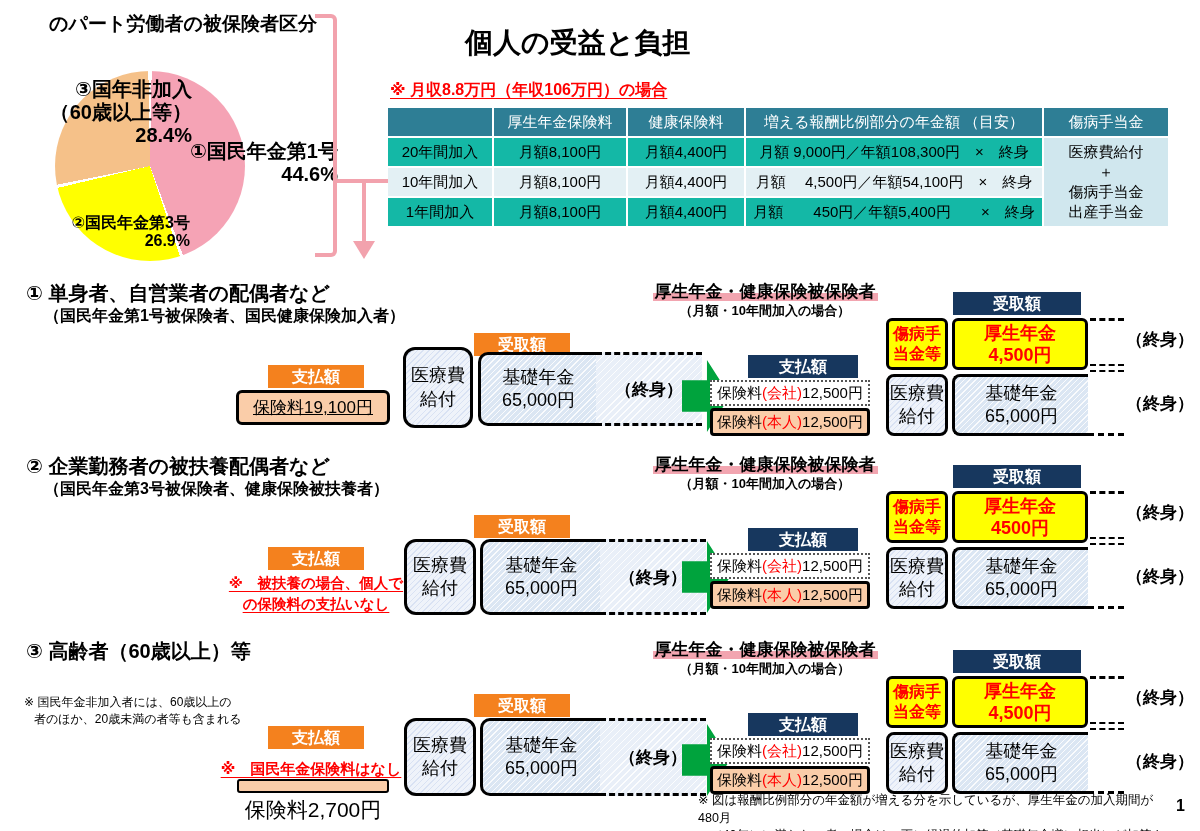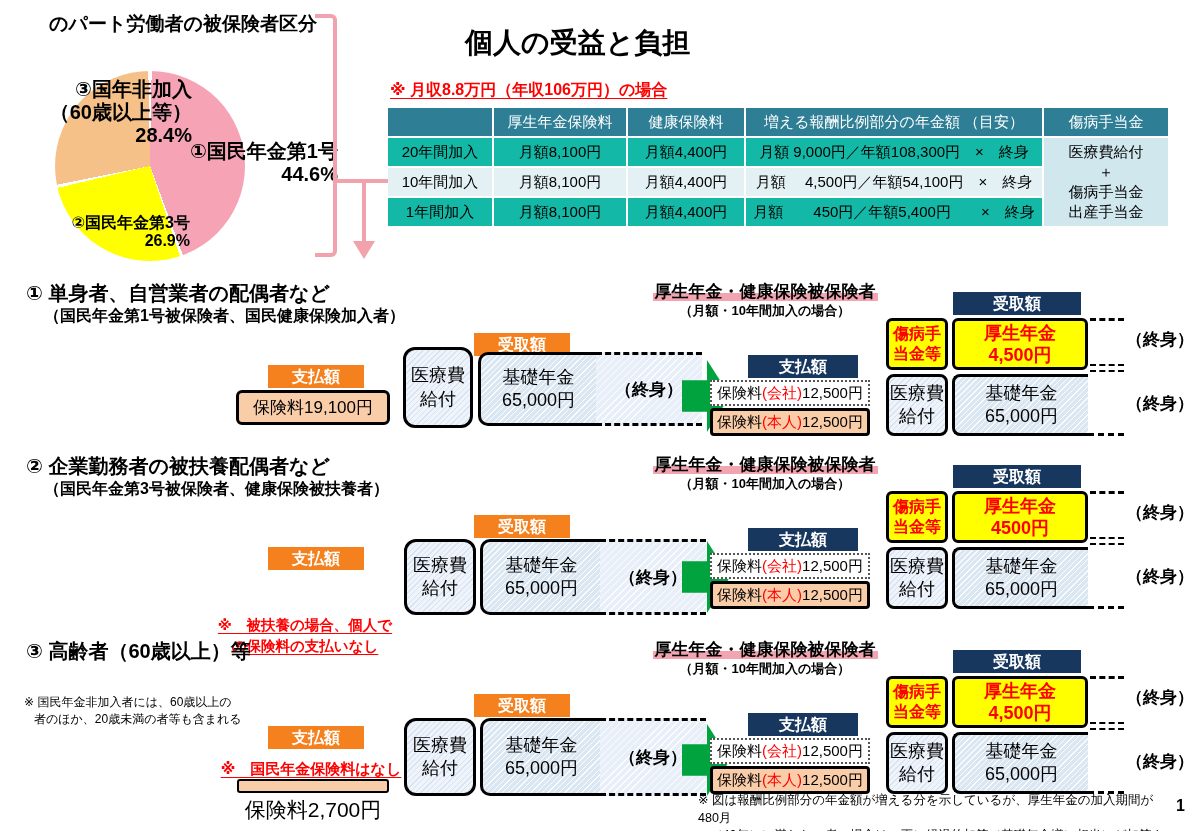--- a/index.html
+++ b/index.html
@@ -144,21 +144,21 @@
     </tbody>
   </table>
 
   <div class="abs" style="left:0; top:278px; width:1188px; height:175px;">
     <div class="abs sec-title" style="left:26px; top:2px;">① 単身者、自営業者の配偶者など</div>
     <div class="abs sec-subtitle" style="left:44px; top:28px;">
       <span>（国民年金第1号被保険者、国民健康保険加入者）</span><span class="u"></span><span></span>
     </div>
 
     <div class="abs lbl lbl-orange" style="left:268px; top:87px; width:96px;">支払額</div>
-    <div class="abs box-peach" style="left:236px; top:112px; width:154px; height:35px;">保険料19,100円</div>
+    <div class="abs box-peach" style="left:236px; top:112px; width:154px; height:35px;text-decoration:underline;">保険料19,100円</div>
     <div class="abs box-medical" style="left:403px; top:69px; width:70px; height:81px;">
       <div>医療費</div>
       <div>給付</div>
     </div>
     <div class="abs lbl lbl-orange" style="left:474px; top:55px; width:96px;">受取額</div>
     <div class="abs box-pension" style="left:478px; top:74px; width:118px; height:74px;">
       <div>基礎年金</div>
       <div>65,000円</div>
     </div>
     <div class="abs ext" style="left:596px; top:74px; width:106px; height:74px;">
@@ -205,21 +205,21 @@
     </div>
   </div>
 
   <div class="abs" style="left:0; top:451px; width:1200px; height:180px;">
     <div class="abs sec-title" style="left:26px; top:2px;">② 企業勤務者の被扶養配偶者など</div>
     <div class="abs sec-subtitle" style="left:44px; top:28px;">
       <span>（国民年金第3号被保険者、健康保険被扶養者）</span><span class="u"></span><span></span>
     </div>
 
     <div class="abs lbl lbl-orange" style="left:268px; top:96px; width:96px;">支払額</div>
-    <div class="abs red-note" style="left:209px; top:122px; width:192px;margin-top:42px;">
+    <div class="abs red-note" style="left:220px; top:122px; width:192px;">
       <div>※　被扶養の場合、個人で</div>
       <div>の保険料の支払いなし</div>
     </div>
     <div class="abs box-medical" style="left:404px; top:88px; width:72px; height:76px;">
       <div>医療費</div>
       <div>給付</div>
     </div>
     <div class="abs lbl lbl-orange" style="left:474px; top:64px; width:96px;">受取額</div>
     <div class="abs box-pension" style="left:480px; top:88px; width:120px; height:76px;">
       <div>基礎年金</div>

